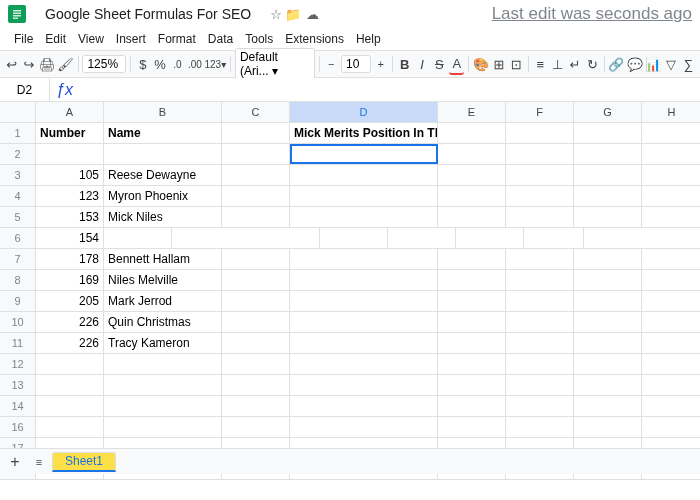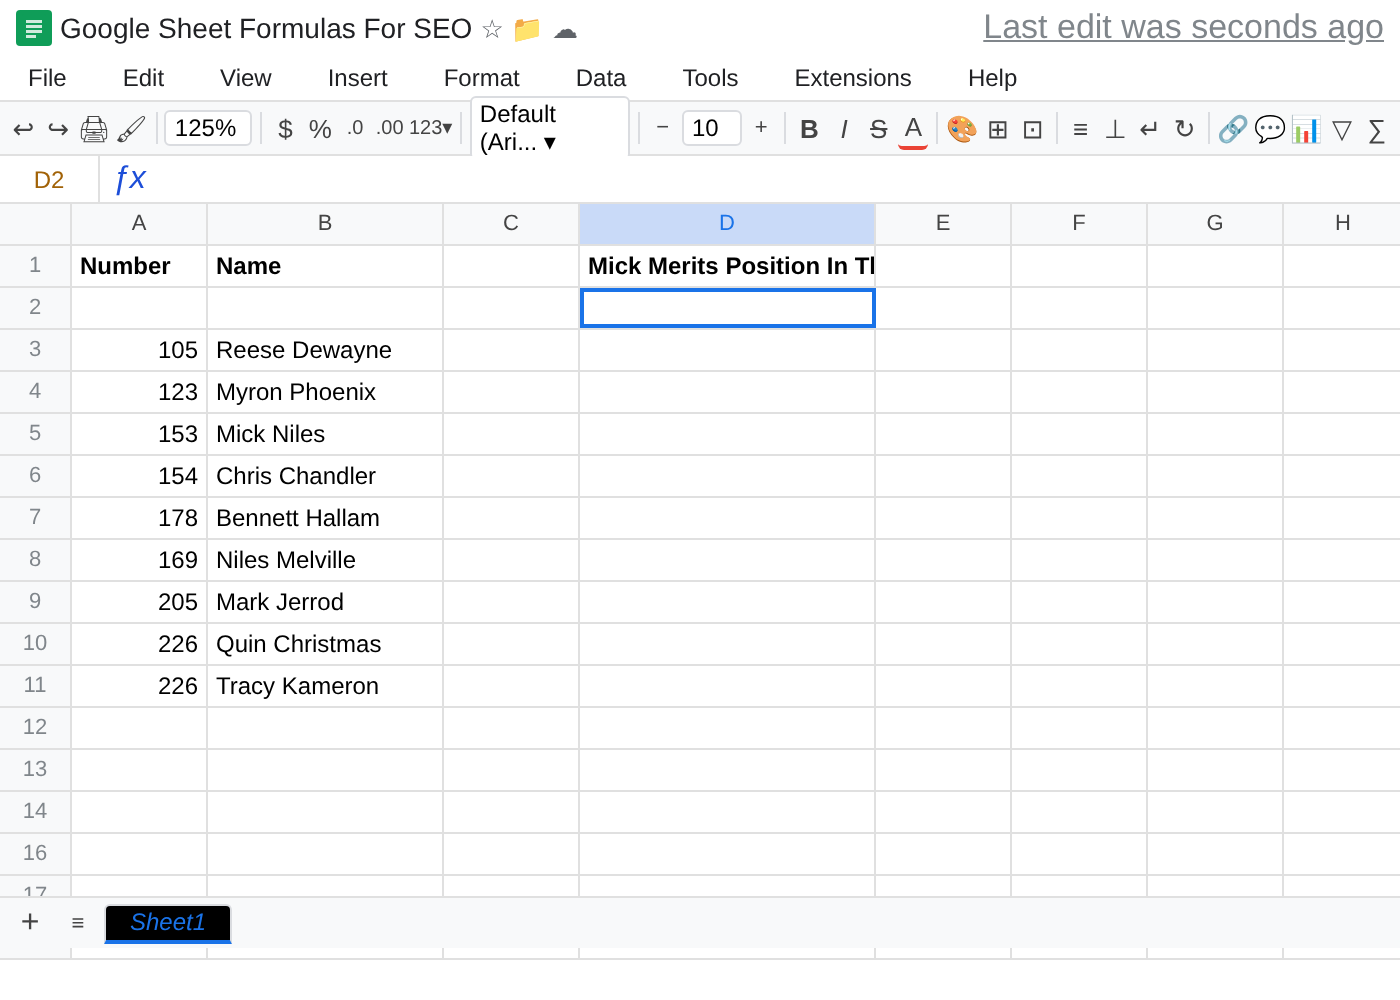--- a/index.html
+++ b/index.html
@@ -4,21 +4,21 @@
   <style>
     * { box-sizing: border-box; margin: 0; padding: 0; }
     body { font-family: Arial, sans-serif; font-size: 12px; background: #fff; overflow: hidden; width: 700px; height: 500px; }
 
     
     #title-bar {
       display: flex;
       align-items: center;
       height: 28px;
       padding: 0 8px;
-      gap: 4px;
+      gap: 19px;
       background: #fff;
     }
     #title-bar .sheet-icon {
       width: 18px; height: 18px;
       background: #0f9d58;
       border-radius: 2px;
       display: flex; align-items: center; justify-content: center;
       color: white; font-size: 10px; font-weight: bold;
     }
     #title-bar .title-icons {
@@ -30,21 +30,21 @@
       color: #80868b;
       text-decoration: underline;
     }
 
     
     #menu-bar {
       display: flex;
       align-items: center;
       height: 22px;
       padding: 0 8px;
-      gap: 16px;
+      gap: 0;
       background: #fff;
     }
     .menu-item {
       font-size: 12px;
       color: #202124;
       padding: 2px 6px;
       cursor: pointer;
       border-radius: 3px;
     }
 
@@ -112,21 +112,21 @@
       background: #fff;
     }
     #cell-ref {
       width: 50px;
       min-width: 50px;
       text-align: center;
       font-size: 12px;
       border-right: 1px solid #e0e0e0;
       height: 100%;
       display: flex; align-items: center; justify-content: center;
-      color: #a16207;
+      color: #000000;
     }
     #formula-fx {
       padding: 0 6px;
       color: #1d4ed8;
       font-size: 16px;
       font-style: italic;
     }
     #formula-input {
       flex: 1;
       font-size: 12px;
@@ -231,24 +231,23 @@
       padding: 0 12px;
       background: #fff;
       border: 1px solid #dadce0;
       border-radius: 3px 3px 0 0;
       font-size: 12px;
       display: flex; align-items: center;
       cursor: pointer;
       color: #202124;
     }
     .sheet-tab.active {
-      background: #000000;
+      background: #fde047;
       border-bottom: 2px solid #1a73e8;
       color: #1a73e8;
-      font-style: italic;
     }
 
     #main-wrapper {
       position: relative;
       height: calc(500px - 28px - 22px - 28px - 24px - 26px);
     }
   </style>
 </head>
 <body>
 
@@ -405,21 +404,20 @@
           <div class="cell cell-c"></div>
           <div class="cell cell-d"></div>
           <div class="cell cell-e"></div>
           <div class="cell cell-f"></div>
           <div class="cell cell-g"></div>
           <div class="cell cell-h"></div>
         </div>
         <div class="grid-row">
           <div class="row-num">6</div>
           <div class="cell cell-a num-align">154</div>
-          <div class="cell cell-b">Chris Chandler</div>
           <div class="cell cell-c"></div>
           <div class="cell cell-d"></div>
           <div class="cell cell-e"></div>
           <div class="cell cell-f"></div>
           <div class="cell cell-g"></div>
           <div class="cell cell-h"></div>
         </div>
         <div class="grid-row">
           <div class="row-num">7</div>
           <div class="cell cell-a num-align">178</div>

